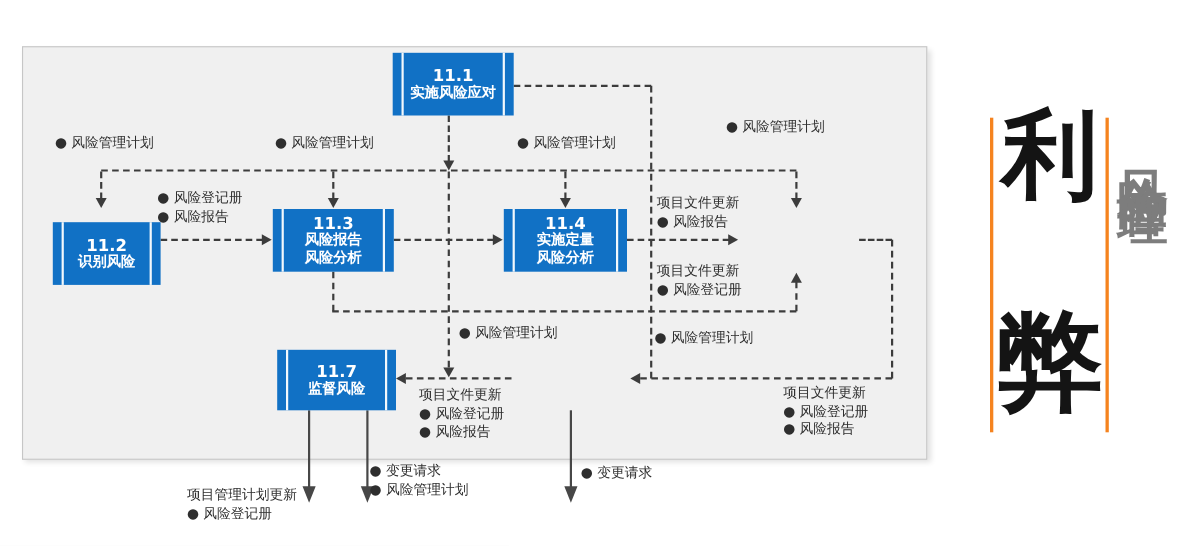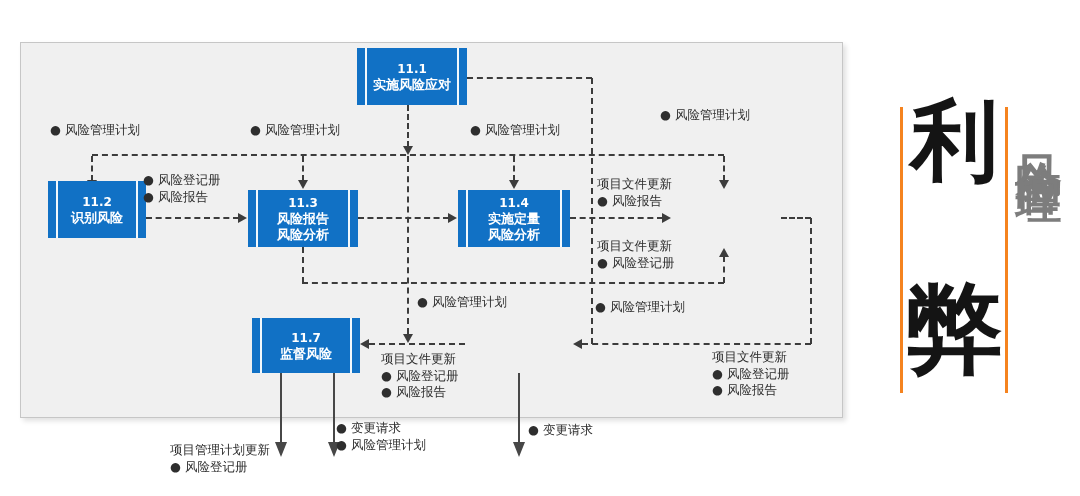--- a/index.html
+++ b/index.html
@@ -17,21 +17,21 @@
   .pbox{
     position:absolute;background:var(--box-blue,#1171C5);
     color:#fff;display:flex;flex-direction:column;align-items:center;justify-content:center;
     font-weight:700;font-size:13px;line-height:16px;text-align:center;z-index:3;
   }
   .pbox::before,.pbox::after{
     content:"";position:absolute;top:0;bottom:0;width:2px;background:#fff;opacity:.95;
   }
   .pbox::before{left:8px;}
   .pbox::after{right:8px;}
-  .pbox .num{font-size:12px;text-align:right;}
+  .pbox .num{font-size:15px;text-align:right;}
   .hdash{position:absolute;height:0;border-top:2px dashed var(--connector,#3C3C3C);z-index:1;}
   .vdash{position:absolute;width:0;border-left:2px dashed var(--connector,#3C3C3C);z-index:1;}
   .vsolid{position:absolute;width:2px;background:#474747;z-index:2;}
   .arr{position:absolute;width:0;height:0;z-index:2;}
   .arr.down{border-left:5px solid transparent;border-right:5px solid transparent;border-top:9px solid var(--connector,#3C3C3C);}
   .arr.up{border-left:5px solid transparent;border-right:5px solid transparent;border-bottom:9px solid var(--connector,#3C3C3C);}
   .arr.left{border-top:5px solid transparent;border-bottom:5px solid transparent;border-right:9px solid var(--connector,#3C3C3C);}
   .arr.right{border-top:5px solid transparent;border-bottom:5px solid transparent;border-left:9px solid var(--connector,#3C3C3C);}
   .arr.big-down{border-left:6px solid transparent;border-right:6px solid transparent;border-top:15px solid #474747;}
   .lbl{
@@ -99,21 +99,21 @@
   <div class="arr big-down" style="left:275px;top:442px"></div>
   <div class="vsolid" style="left:333px;top:373px;height:70px"></div>
   <div class="arr big-down" style="left:328px;top:442px"></div>
   <div class="vsolid" style="left:518px;top:373px;height:70px"></div>
   <div class="arr big-down" style="left:513px;top:442px"></div>
 
   <div class="pbox" style="left:357px;top:48px;width:110px;height:57px">
     <div class="num">11.1</div>
     <div>实施风险应对</div>
   </div>
-  <div class="pbox" style="left:48px;top:181px;width:98px;height:57px">
+  <div class="pbox" style="left:48px;top:202px;width:98px;height:57px">
     <div class="num">11.2</div>
     <div>识别风险</div>
   </div>
   <div class="pbox" style="left:248px;top:190px;width:110px;height:57px">
     <div class="num">11.3</div>
     <div>风险报告</div>
     <div>风险分析</div>
   </div>
   <div class="pbox" style="left:458px;top:190px;width:112px;height:57px">
     <div class="num">11.4</div>

